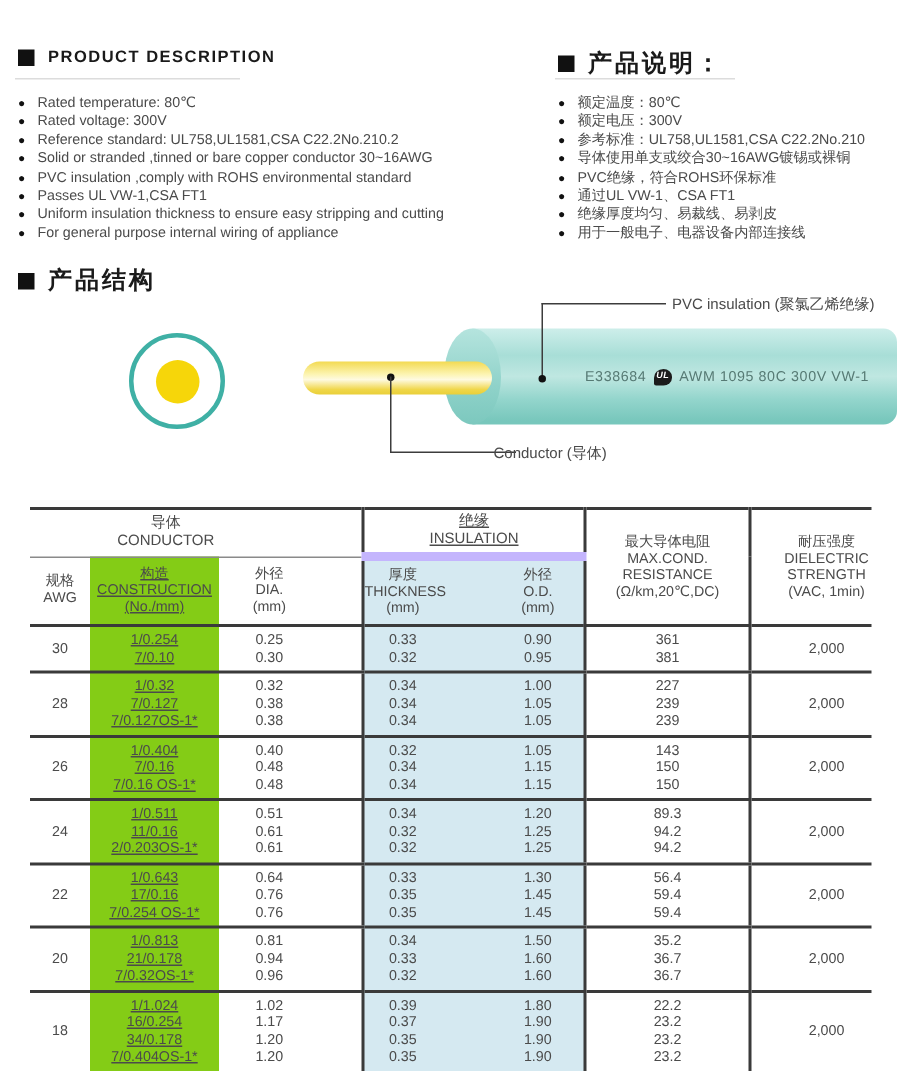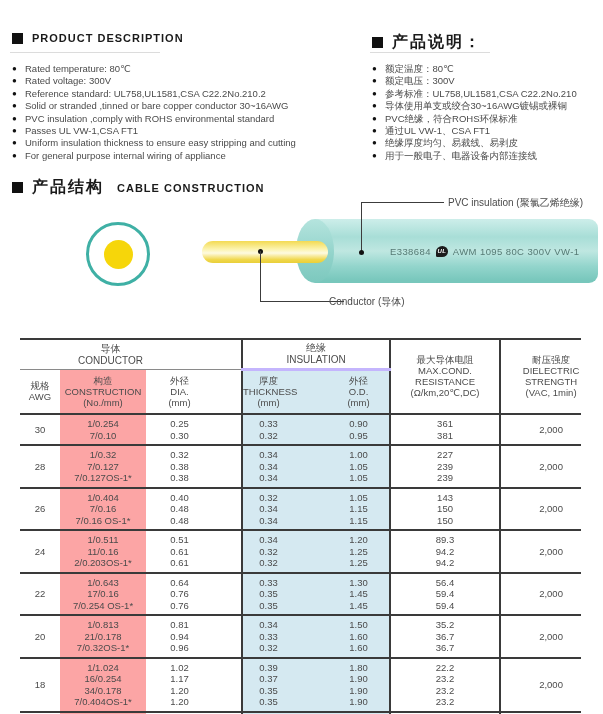--- a/index.html
+++ b/index.html
@@ -36,24 +36,24 @@
            text-align:center;line-height:11px;}
   .cl-line{position:absolute;background:#3c3c3c;}
   .cl-dot{position:absolute;width:5px;height:5px;border-radius:50%;background:#111;}
   .cl-label{position:absolute;font-size:10px;color:#4a4a4a;white-space:nowrap;}
   
   .spec{position:absolute;left:20px;top:338px;width:561px;border-collapse:collapse;
         table-layout:fixed;font-size:9.5px;color:#4b4b4b;border-top:2px solid #3a3a3a;}
   .spec td{text-align:center;vertical-align:middle;padding:0;}
   .spec .gh{font-size:10px;line-height:12px;padding:2px 0;}
   .spec .gh-cond{padding-right:40px;border-bottom:1px solid #8a8a8a;}
-  .spec .gh-ins{border-bottom:3px solid #c4b5fd;}
+  .spec .gh-ins{border-bottom:6px solid #c4b5fd;text-decoration:underline;}
   .spec .ch{line-height:11px;padding:4px 0 5px 0;}
   .spec .ch div, .spec .gh div{white-space:nowrap;}
-  .col-yellow{background:#fca5a5;}
+  .col-yellow{background:#84cc16;text-decoration:underline;}
   .col-blue{background:#d5e9f1;}
   .vdiv{border-left:2px solid #3a3a3a;}
   .hthick{border-bottom:2px solid #3a3a3a;}
   .spec tbody td{border-bottom:2px solid #3a3a3a;line-height:11.5px;padding:3px 0;}
   .spec tbody td div{white-space:nowrap;}
   .pad-dia{padding-right:28px !important;}
   .pad-thk{padding-right:34px !important;margin-left:17px;}
   .pad-diel{padding-left:20px !important;}
 </style>
 </head>
@@ -137,21 +137,20 @@
       </div>
       <div class="b-row">
         <span class="b-dot">●</span>
         <span>用于一般电子、电器设备内部连接线</span>
       </div>
     </div>
 
   <div class="sec-head" style="left:12px;top:177px;">
     <span class="sq"></span>
     <span class="h-cn">产品结构</span>
-    <span class="h-en" style="margin-left:4px;">CABLE CONSTRUCTION</span>
   </div>
 
   <div class="xsec">
     <div class="xsec-core"></div>
   </div>
   <div class="cyl-body"></div>
   <div class="cyl-cap"></div>
   <div class="rod"></div>
   <div class="cable-print">
     <span>E338684</span>

